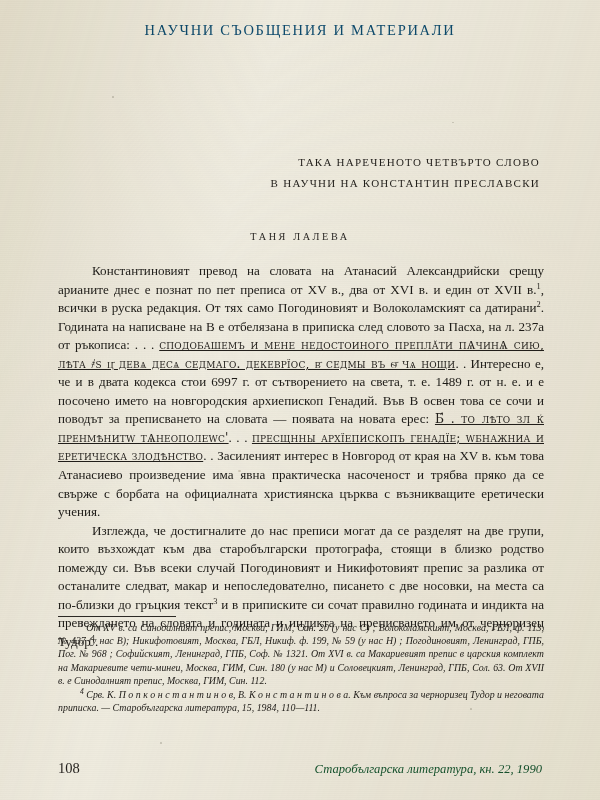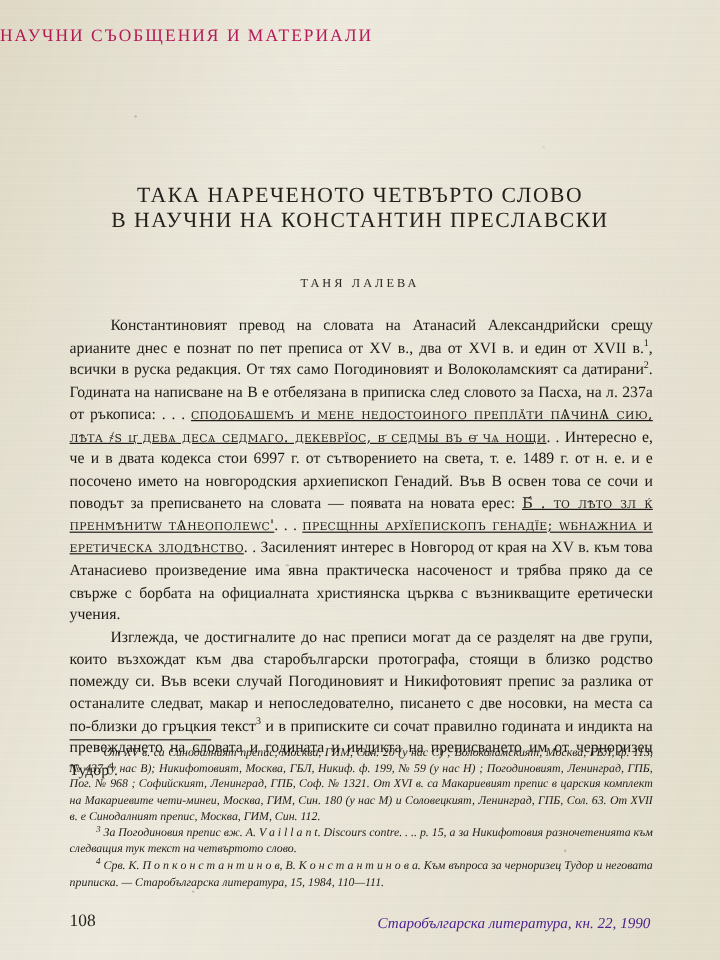--- a/index.html
+++ b/index.html
@@ -43,40 +43,41 @@
     position: absolute;
     left: 0; top: 0;
     width: 600px; height: 800px;
     z-index: 2;
   }
 
   .running-head {
     position: absolute;
     left: 0; right: 0;
     top: 22px;
-    text-align: left;
+    text-align: center;
     font-size: 14.5px;
     letter-spacing: 1.7px;
     font-weight: 400;
-    color: #be185d;
+    color: #0c4a6e;
   }
 
   .title-block {
     position: absolute;
     left: 60px;
     right: 60px;
     top: 152px;
     text-align: center;
   }
   .title-line {
-    font-size: 18px;
+    font-size: 11px;
     letter-spacing: 1.25px;
     line-height: 20.5px;
     color: #211e1a;
     white-space: nowrap;
+    text-align: right;
   }
   .author {
     position: absolute;
     left: 0; right: 0;
     top: 231px;
     text-align: center;
     font-size: 10.2px;
     letter-spacing: 2.6px;
     color: #2a2724;
   }
@@ -154,21 +155,21 @@
     top: 760px;
     font-size: 14.5px;
     color: #211e1a;
   }
   .journal {
     position: absolute;
     right: 58px;
     top: 762px;
     font-size: 12.6px;
     font-style: italic;
-    color: #4c1d95;
+    color: #14532d;
   }
 
   
   .speck {
     position: absolute;
     z-index: 4;
     background: rgba(90,82,70,0.30);
     border-radius: 50%;
   }
 </style>
@@ -195,21 +196,20 @@
         <span class="slav">пресщнны архїепископъ генадїе; wбнажниа и еретическа злодѣнство</span><span>. . Засиленият интерес в Новгород от края на XV в. към това Атанасиево произведение има явна практическа насоченост и трябва пряко да се свърже с борбата на официалната християнска църква с възникващите еретически учения.</span></p>
 
       <p class="para"><span>Изглежда, че достигналите до нас преписи могат да се разделят на две групи, които възхождат към два старобългарски протографа, стоящи в близко родство помежду си. Във всеки случай Погодиновият и Никифотовият препис за разлика от останалите следват, макар и непоследователно, писането с две носовки, на места са по-близки до гръцкия текст</span><sup class="fn">3</sup><span> и в приписките си сочат правилно годината и индикта на превеждането на словата и годината и индикта на преписването им от черноризец Тудор</span><sup class="fn">4</sup><span>.</span></p>
 
     </div>
 
     <div class="rule"></div>
 
     <div class="notes">
       <p class="note"><span class="num">1</span><span>От XV в. са Синодалният препис, Москва, ГИМ, Син. 20 (у нас С) ; Волоколамският, Москва, ГБЛ, ф. 113, № 437 (у нас В); Никифотовият, Москва, ГБЛ, Никиф. ф. 199, № 59 (у нас Н) ; Погодиновият, Ленинград, ГПБ, Пог. № 968 ; Софийският, Ленинград, ГПБ, Соф. № 1321. От XVI в. са Макариевият препис в царския комплект на Макариевите чети-минеи, Москва, ГИМ, Син. 180 (у нас М) и Соловецкият, Ленинград, ГПБ, Сол. 63. От XVII в. е Синодалният препис, Москва, ГИМ, Син. 112.</span></p>
-      <p class="note"><span class="num">3</span><span>За Погодиновия препис вж. A. V a i l l a n t. Discours contre. . .. p. 15, а за Никифотовия разночетенията към следващия тук текст на четвъртото слово.</span></p>
       <p class="note"><span class="num">4</span><span>Срв. К. П о п к о н с т а н т и н о в, В. К о н с т а н т и н о в а. Към въпроса за черноризец Тудор и неговата приписка. — Старобългарска литература, 15, 1984, 110—111.</span></p>
     </div>
 
     <div class="folio">108</div>
     <div class="journal">Старобългарска литература, кн. 22, 1990</div>
 
   </div>
 
   <div class="speck" style="left:112px; top:96px; width:2px; height:2px;"></div>
   <div class="speck" style="left:452px; top:122px; width:2px; height:1px;"></div>

